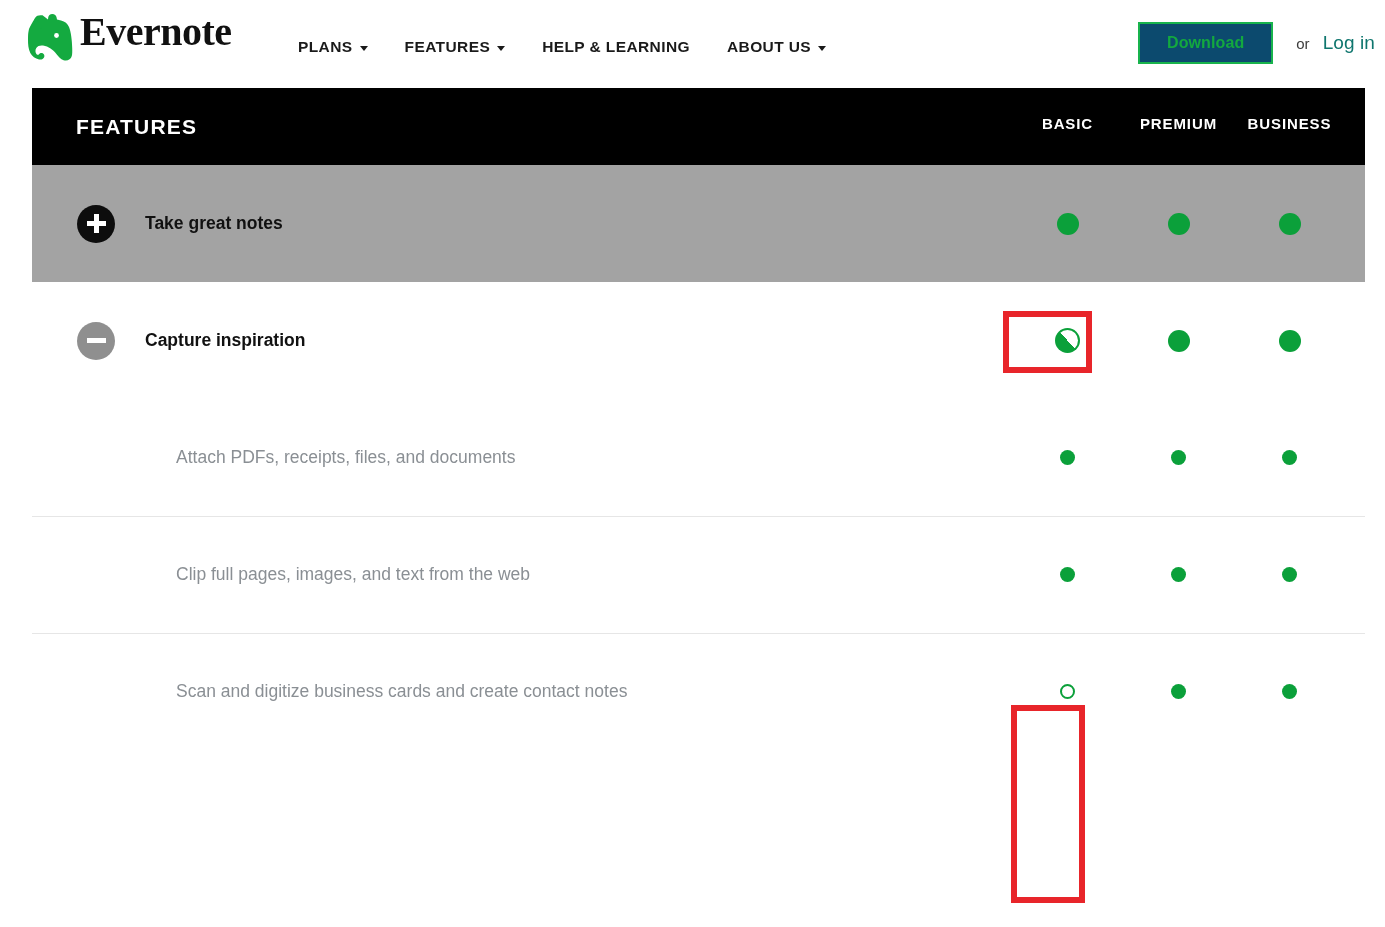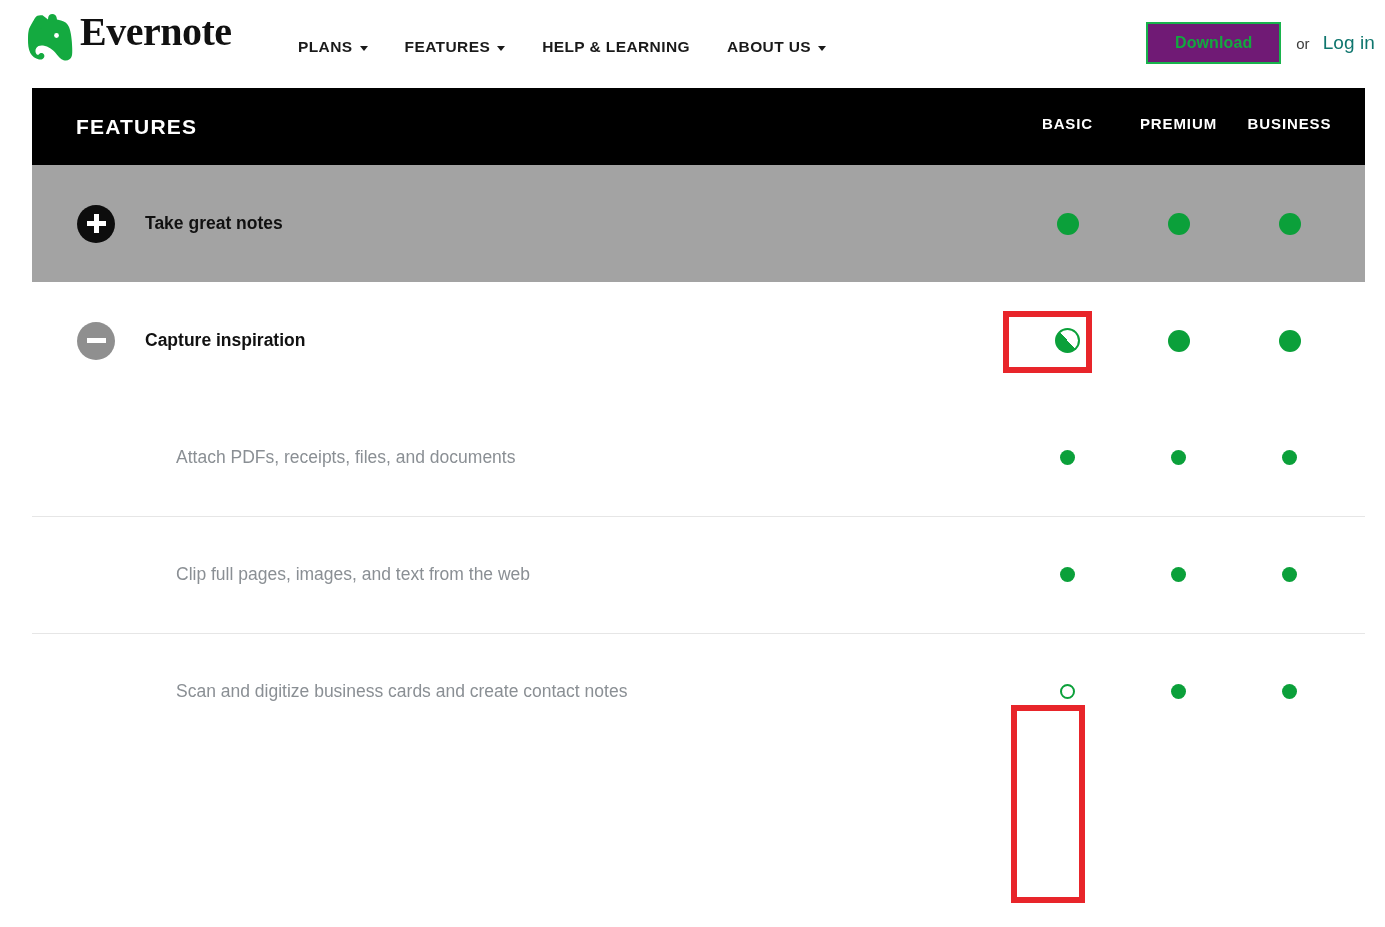--- a/index.html
+++ b/index.html
@@ -68,32 +68,32 @@
   .nav-right {
     position: absolute;
     right: 10px;
     top: 22px;
     display: flex;
     align-items: center;
   }
   .download-btn {
     border: 2px solid #18b34c;
     color: #13a83f;
-    background: #701a75;
+    background: #0c4a6e;
     font-size: 16px;
     font-weight: bold;
     padding: 11px 27px;
     cursor: pointer;
     line-height: 1;
     letter-spacing: 0.1px;
   }
   .or-text {
     font-size: 15px;
     color: #3b3b3b;
-    margin: 0 13px 0 15px;
+    margin: 0 13px 0 23px;
   }
   .login-link {
     font-size: 19px;
     color: #0f766e;
     cursor: pointer;
     letter-spacing: 0.1px;
   }
 
   
   .table-wrap {

